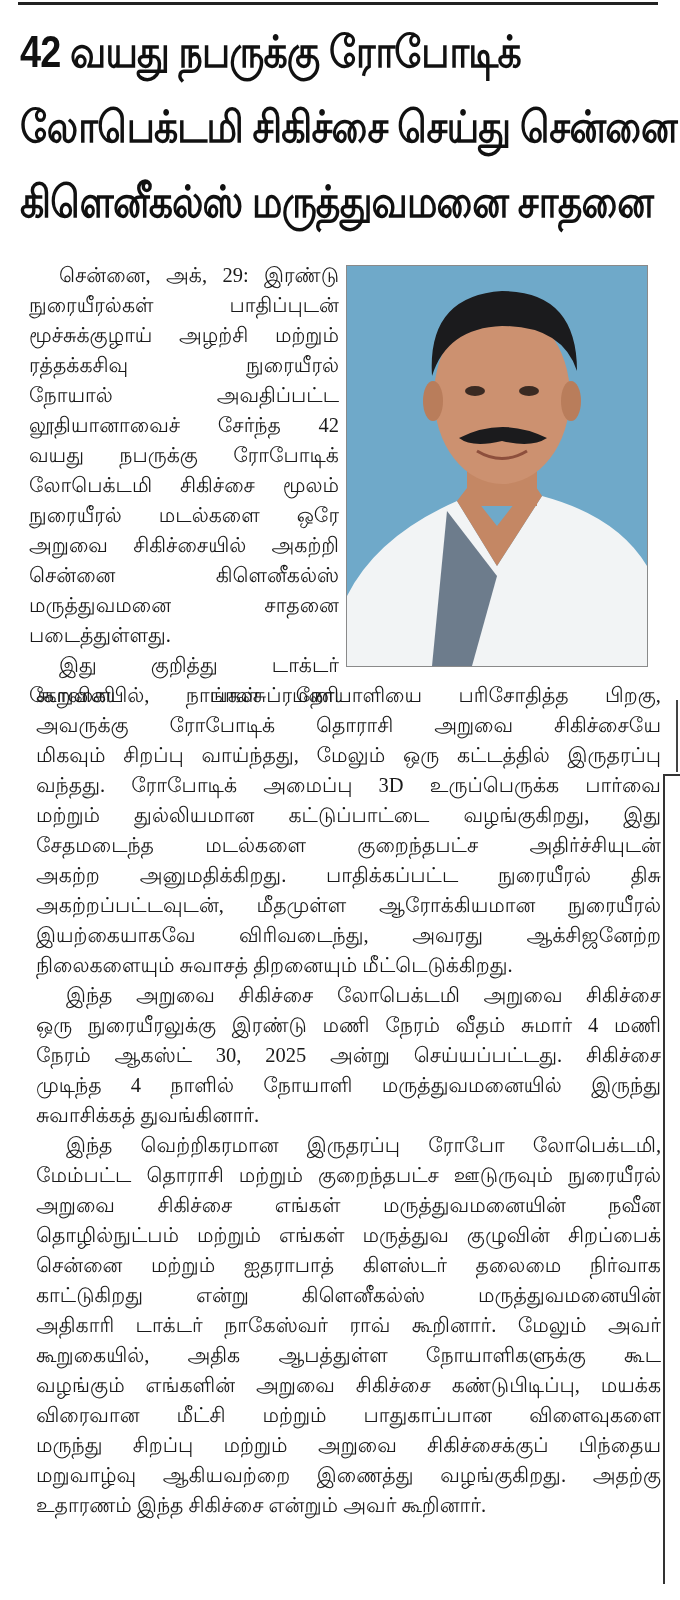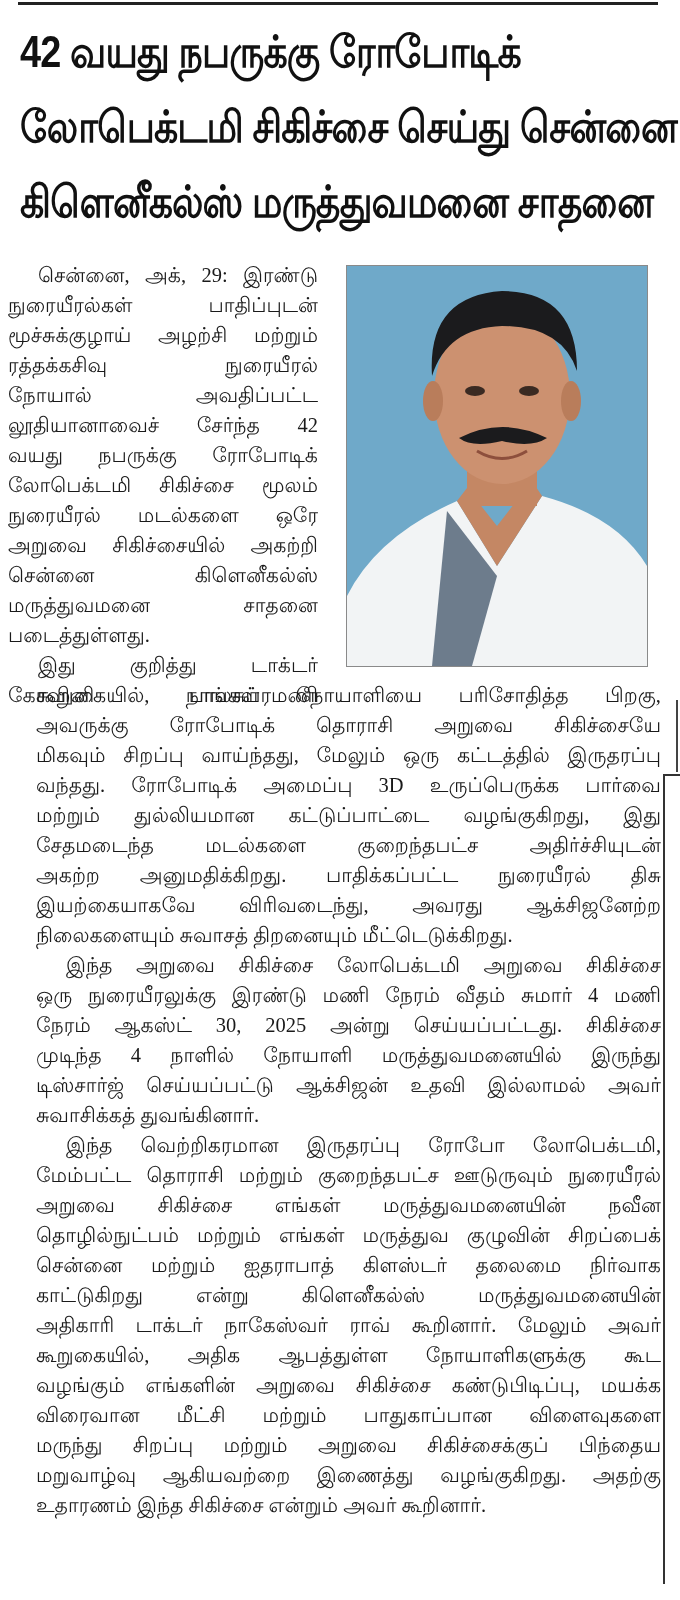--- a/index.html
+++ b/index.html
@@ -19,21 +19,21 @@
       white-space: nowrap;
     }
     .headline div { white-space: nowrap; }
 
     .body-text {
       font-family: "Liberation Serif", "DejaVu Serif", serif;
       font-size: 20.5px; color: #1a1a1a;
       line-height: 30px;
     }
     .col-narrow {
-      position: absolute; left: 8px; top: 260px; width: 310px;
+      position: absolute; left: 29px; top: 260px; width: 310px;
       text-align: justify; text-align-last: justify; font-family: Liberation Serif, serif;
     }
     .col-narrow .ln { display: block; text-align: justify; text-align-last: justify; white-space: nowrap; height: 30px; overflow: hidden; }
     .col-narrow .ln.last { text-align-last: left; }
     .col-wide {
       position: absolute; left: 36px; top: 680px; width: 625px;
     }
     .col-wide .ln { display: block; text-align: justify; text-align-last: justify; white-space: nowrap; height: 30px; overflow: hidden; }
     .col-wide .ln.last { text-align-last: left; }
     .ind { padding-left: 30px; }
@@ -104,27 +104,27 @@
 </div>
 
 <div class="body-text col-wide">
   <span class="ln">கூறுகையில், நாங்கள் நோயாளியை பரிசோதித்த பிறகு,</span>
   <span class="ln">அவருக்கு ரோபோடிக் தொராசி அறுவை சிகிச்சையே</span>
   <span class="ln">மிகவும் சிறப்பு வாய்ந்தது, மேலும் ஒரு கட்டத்தில் இருதரப்பு</span>
   <span class="ln">வந்தது. ரோபோடிக் அமைப்பு 3D உருப்பெருக்க பார்வை</span>
   <span class="ln">மற்றும் துல்லியமான கட்டுப்பாட்டை வழங்குகிறது, இது</span>
   <span class="ln">சேதமடைந்த மடல்களை குறைந்தபட்ச அதிர்ச்சியுடன்</span>
   <span class="ln">அகற்ற அனுமதிக்கிறது. பாதிக்கப்பட்ட நுரையீரல் திசு</span>
+  <span class="ln">அகற்றப்பட்டவுடன், மீதமுள்ள ஆரோக்கியமான நுரையீரல்</span>
   <span class="ln">இயற்கையாகவே விரிவடைந்து, அவரது ஆக்சிஜனேற்ற</span>
   <span class="ln last">நிலைகளையும் சுவாசத் திறனையும் மீட்டெடுக்கிறது.</span>
   <span class="ln ind">இந்த அறுவை சிகிச்சை லோபெக்டமி அறுவை சிகிச்சை</span>
   <span class="ln">ஒரு நுரையீரலுக்கு இரண்டு மணி நேரம் வீதம் சுமார் 4 மணி</span>
   <span class="ln">நேரம் ஆகஸ்ட் 30, 2025 அன்று செய்யப்பட்டது. சிகிச்சை</span>
   <span class="ln">முடிந்த 4 நாளில் நோயாளி மருத்துவமனையில் இருந்து</span>
-  <span class="ln">டிஸ்சார்ஜ் செய்யப்பட்டு ஆக்சிஜன் உதவி இல்லாமல் அவர்</span>
   <span class="ln last">சுவாசிக்கத் துவங்கினார்.</span>
   <span class="ln ind">இந்த வெற்றிகரமான இருதரப்பு ரோபோ லோபெக்டமி,</span>
   <span class="ln">மேம்பட்ட தொராசி மற்றும் குறைந்தபட்ச ஊடுருவும் நுரையீரல்</span>
   <span class="ln">அறுவை சிகிச்சை எங்கள் மருத்துவமனையின் நவீன</span>
   <span class="ln">தொழில்நுட்பம் மற்றும் எங்கள் மருத்துவ குழுவின் சிறப்பைக்</span>
   <span class="ln">சென்னை மற்றும் ஐதராபாத் கிளஸ்டர் தலைமை நிர்வாக</span>
   <span class="ln">காட்டுகிறது என்று கிளெனீகல்ஸ் மருத்துவமனையின்</span>
   <span class="ln">அதிகாரி டாக்டர் நாகேஸ்வர் ராவ் கூறினார். மேலும் அவர்</span>
   <span class="ln">கூறுகையில், அதிக ஆபத்துள்ள நோயாளிகளுக்கு கூட</span>
   <span class="ln">வழங்கும் எங்களின் அறுவை சிகிச்சை கண்டுபிடிப்பு, மயக்க</span>

